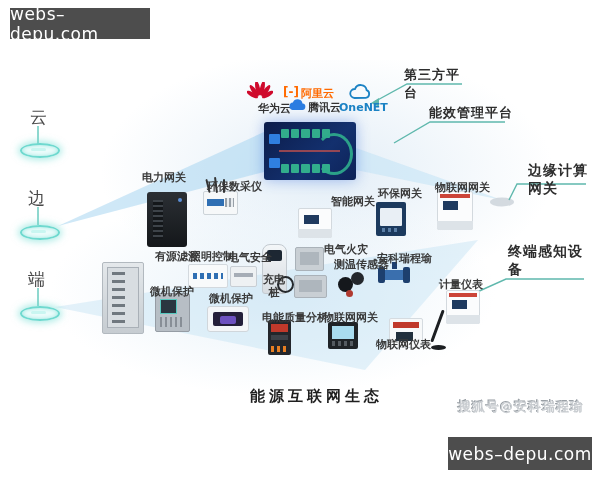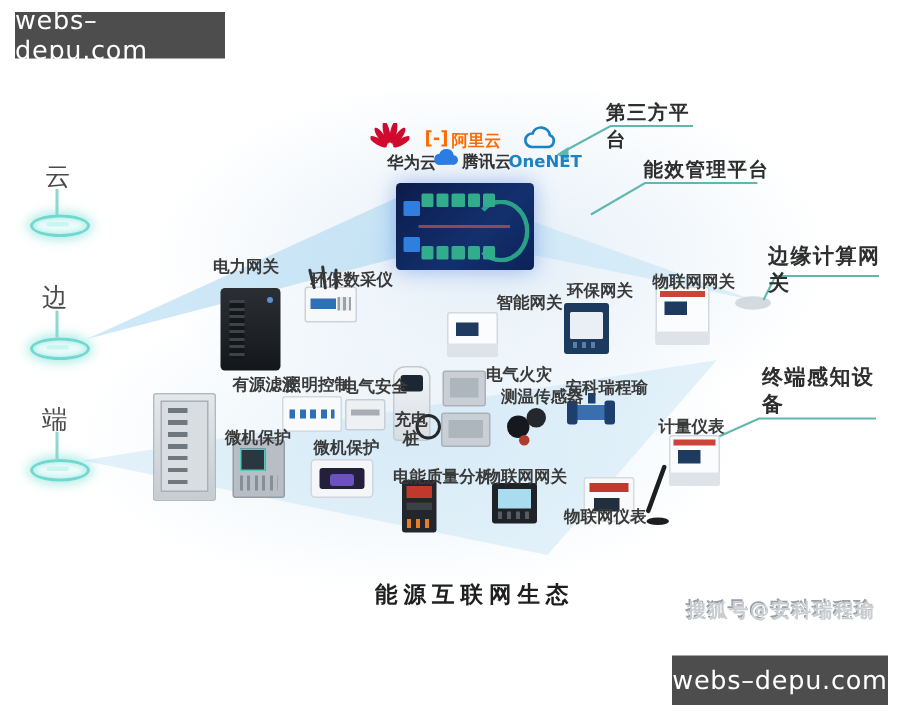--- a/index.html
+++ b/index.html
@@ -215,21 +215,21 @@
 </svg>
 <div class="abs cloudlbl" style="left:308px;top:100px;">腾讯云</div>
 
 <svg class="abs z3" style="left:349px;top:83px;" width="24" height="17" viewBox="0 0 24 17">
   <path d="M5.5 15 a4.5 4.5 0 0 1 0.5-9 a6 6 0 0 1 11.6 1.2 a4 4 0 0 1 -0.9 7.7 z" fill="none" stroke="#1b82c4" stroke-width="1.8"></path>
 </svg>
 <div class="abs cloudlbl blue" style="left:339px;top:101px;">OneNET</div>
 
 <div class="abs plat" style="left:404px;top:66px;width:60px;">第三方平台</div>
 <div class="abs plat" style="left:429px;top:104px;">能效管理平台</div>
-<div class="abs plat plat-lg" style="left:512px;top:162px;">边缘计算网关</div>
+<div class="abs plat plat-lg" style="left:528px;top:162px;">边缘计算网关</div>
 <div class="abs plat plat-lg" style="left:508px;top:243px;width:76px;">终端感知设备</div>
 
 <div class="abs dash">
   <div class="rowt">
       <div class="cell"></div>
       <div class="cell"></div>
       <div class="cell"></div>
       <div class="cell"></div>
       <div class="cell"></div>
     </div>

